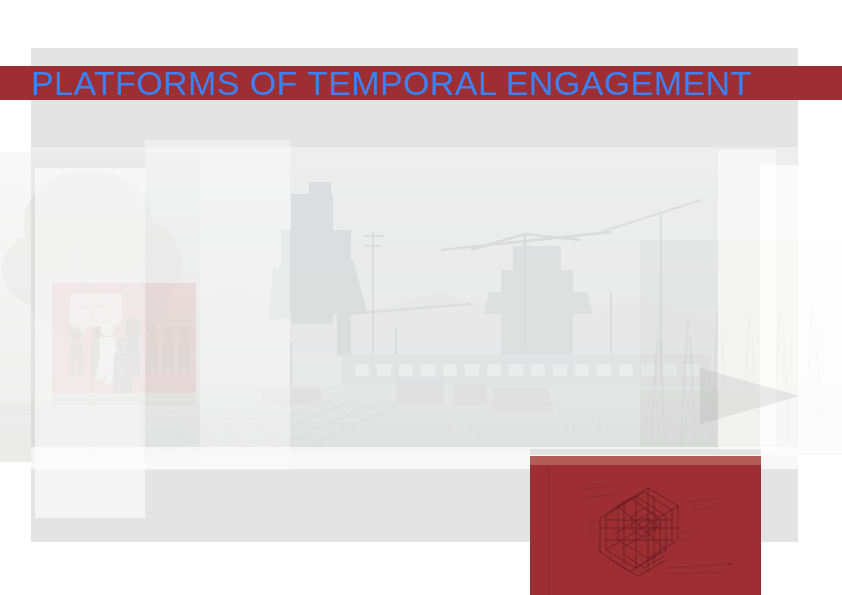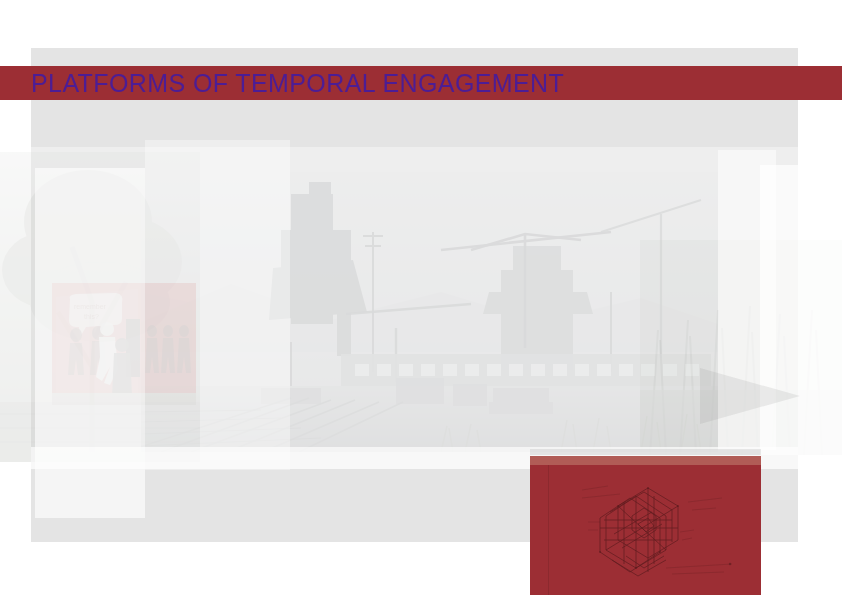--- a/index.html
+++ b/index.html
@@ -51,23 +51,23 @@
     height: 34px;
     background: #9c2e34;
   }
   .title-text {
     position: absolute;
     left: 31px;
     top: 68px;
     width: 780px;
     height: 31px;
     line-height: 31px;
-    color: #4c1d95;
+    color: #3b82f6;
     font-family: "Liberation Sans", sans-serif;
-    font-size: 25px;
+    font-size: 34px;
     font-weight: 300;
     letter-spacing: 0.4px;
     white-space: nowrap;
     font-stretch: condensed;
   }
 
   
   .collage {
     position: absolute;
     left: 0;

